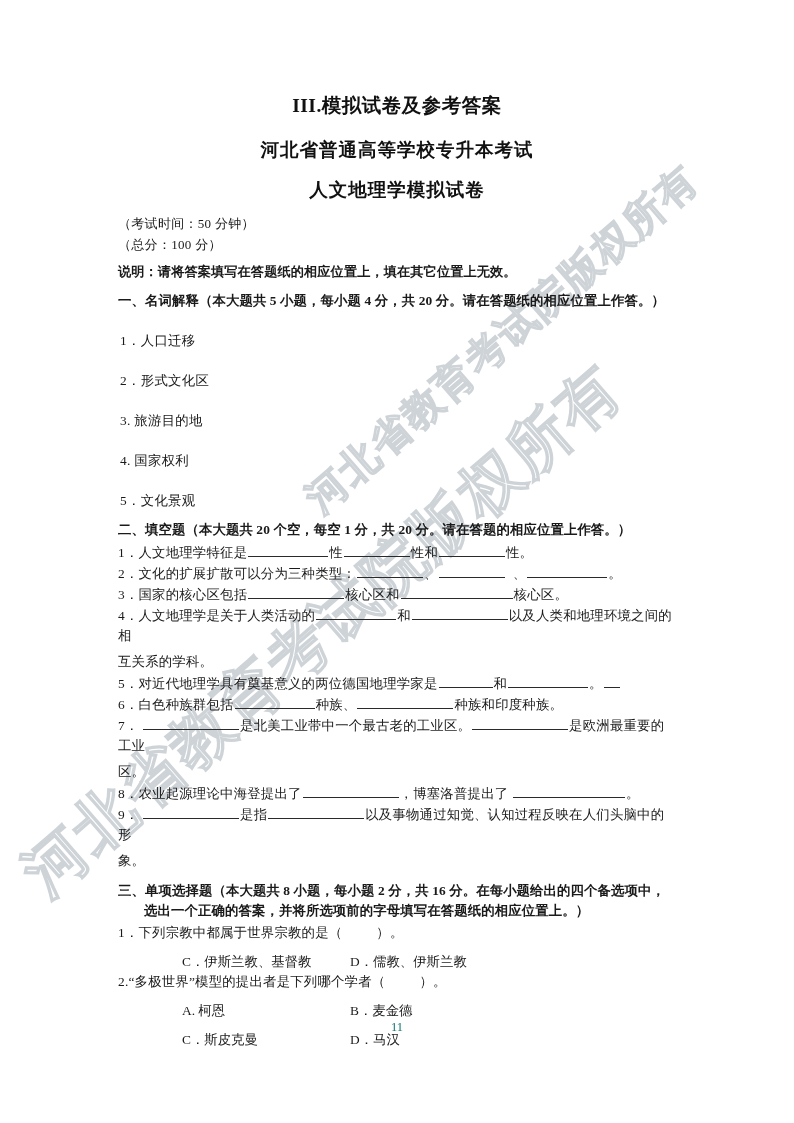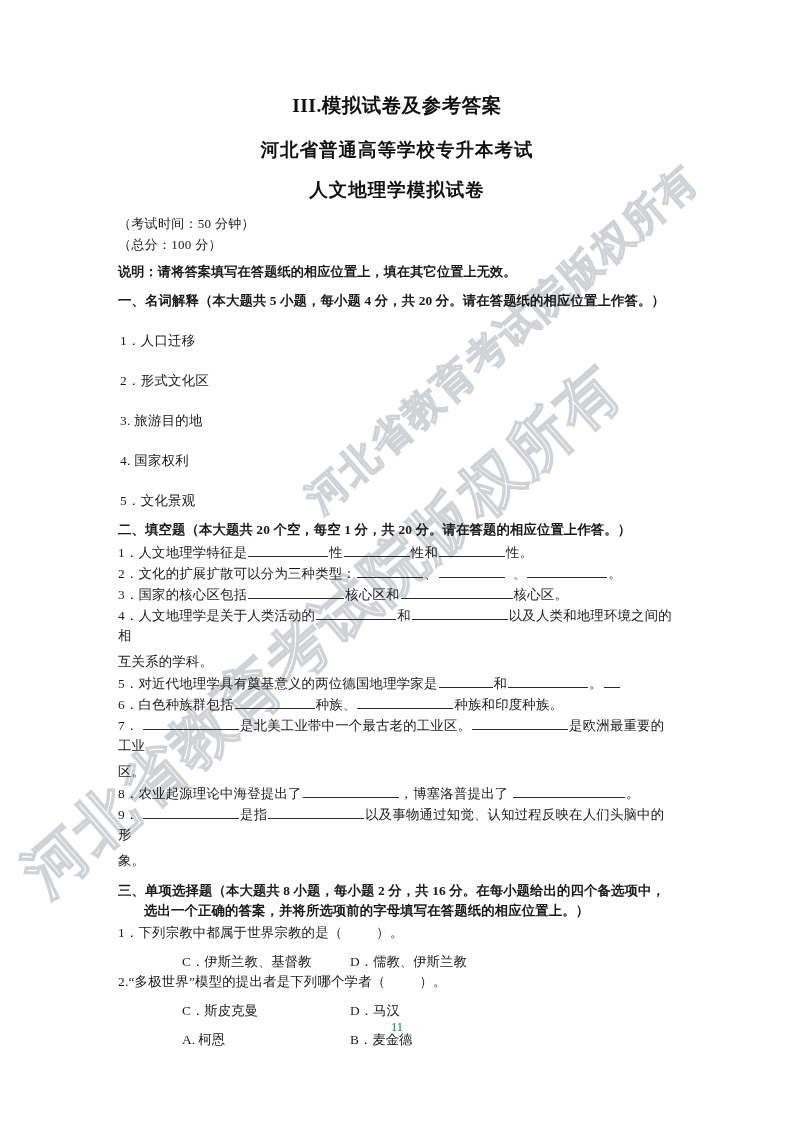--- a/index.html
+++ b/index.html
@@ -230,25 +230,25 @@
     <div class="opts">
       <div class="opt-row">
         <span class="opt-a">C．伊斯兰教、基督教</span>
         <span class="opt-b">D．儒教、伊斯兰教</span>
       </div>
     </div>
 
     <div class="item"><span>2.“多极世界”模型的提出者是下列哪个学者（</span><span class="paren"></span><span>）。</span></div>
     <div class="opts">
       <div class="opt-row">
+        <span class="opt-a">A. 柯恩</span>
+        <span class="opt-b">B．麦金德</span>
+      </div>
+      <div class="opt-row">
         <span class="opt-a">C．斯皮克曼</span>
         <span class="opt-b">D．马汉</span>
       </div>
-      <div class="opt-row">
-        <span class="opt-a">A. 柯恩</span>
-        <span class="opt-b">B．麦金德</span>
-      </div>
     </div>
 
   </div>
 
   <div id="page-number">11</div>
 </div>
 
 </body></html>

